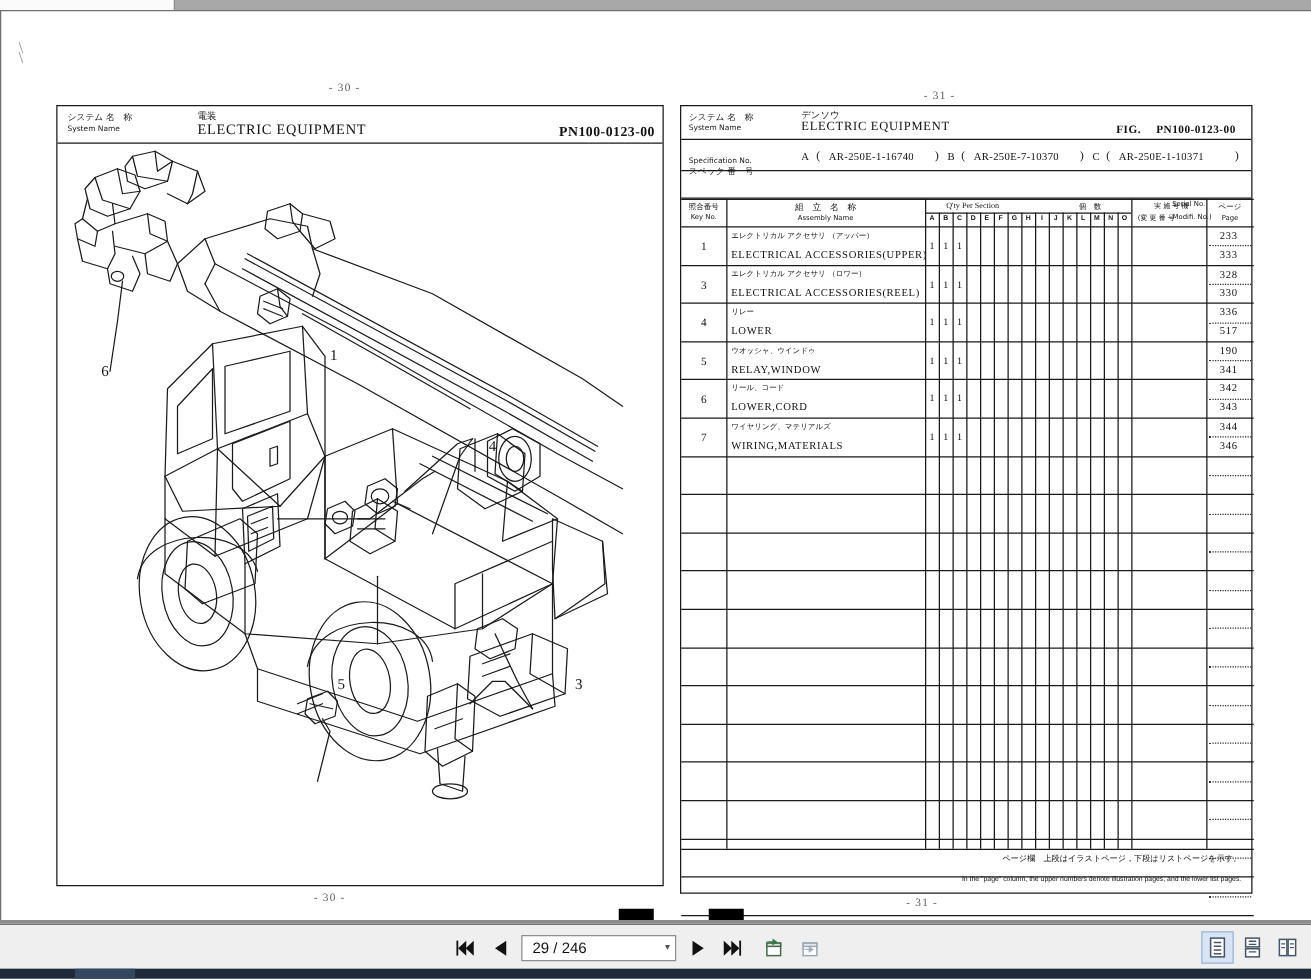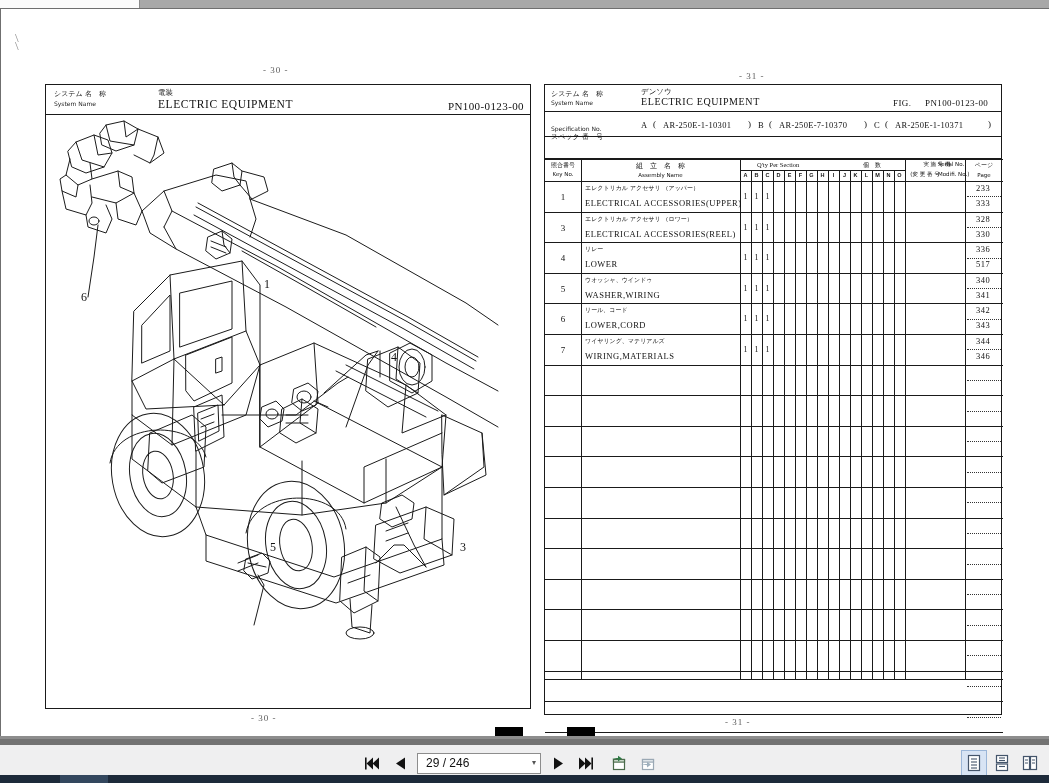--- a/index.html
+++ b/index.html
@@ -61,21 +61,21 @@
   .bigtitle-jp {
     position:absolute; font-family:"DejaVu Sans", sans-serif;
     font-size: 7.5px; color:#111; white-space:nowrap;
   }
   .bigtitle-en {
     position:absolute; font-family:"Liberation Serif", serif;
     font-size: 11.5px; color:#111; letter-spacing: 0.6px; white-space:nowrap;
   }
   .fig-no {
     position:absolute; font-family:"Liberation Serif", serif;
-    font-size: 11px; color:#111; letter-spacing: 0.4px; white-space:nowrap;
+    font-size: 11px; color:#111; letter-spacing: 0.4px; white-space:nowrap;font-weight:bold;
   }
 
   #left-art { position: absolute; left: 0; top: 30px; width: 486px; height: 593px; }
   #left-art svg { display:block; width:100%; height:100%; }
 
   .callout {
     position:absolute; font-family:"Liberation Serif", serif;
     font-size: 12px; color:#111;
   }
 
@@ -171,21 +171,21 @@
   #scan-artifact {
     position:absolute; left:14px; top:25px;
     font-family:"Liberation Serif", serif; font-size:13px;
     color:#8c8c8c; line-height:8px;
   }
 
   
   #toolbar {
     position:absolute; left:0; bottom:8px; width:1049px; height:36px;
     background:#efeff0;
-    border-top:6px solid #737373;
+    border-top:1px solid #737373;
     display:flex; align-items:center;
   }
   #toolbar-shadowline{
     position:absolute; left:0; bottom:44px; width:1049px; height:3px;
     background:#8d8d8d;
   }
   #taskbar {
     position:absolute; left:0; bottom:0; width:1049px; height:8px;
     background:#1d2a3a;
   }
@@ -432,21 +432,21 @@
         <div class="fig-no" style="left:348px;top:13px;font-size:9px;">FIG.</div>
         <div class="fig-no" style="left:380px;top:13px;font-size:9px;">PN100-0123-00</div>
       </div>
 
       <div id="right-spec-box">
         <div class="sysname-jp" style="left:6px;top:20px;">スペック 番　号</div>
         <div class="sysname-en" style="left:6px;top:13px;">Specification   No.</div>
 
         <div class="spec-item" style="left:96px;top:8px;">A</div>
         <div class="spec-ang" style="left:108px;top:7px;">(</div>
-        <div class="spec-item" style="left:118px;top:8px;">AR-250E-1-10301</div>
+        <div class="spec-item" style="left:118px;top:8px;">AR-250E-1-16740</div>
         <div class="spec-ang" style="left:203px;top:7px;">)</div>
 
         <div class="spec-item" style="left:213px;top:8px;">B</div>
         <div class="spec-ang" style="left:224px;top:7px;">(</div>
         <div class="spec-item" style="left:234px;top:8px;">AR-250E-7-10370</div>
         <div class="spec-ang" style="left:319px;top:7px;">)</div>
 
         <div class="spec-item" style="left:329px;top:8px;">C</div>
         <div class="spec-ang" style="left:340px;top:7px;">(</div>
         <div class="spec-item" style="left:350px;top:8px;">AR-250E-1-10371</div>
@@ -571,25 +571,25 @@
             <div class="key-no" style="left: 0px; top: 94.2px; width: 36px;">4</div>
             <div class="asm-jp" style="left: 40px; top: 86.2px;">リレー</div>
             <div class="asm-en" style="left: 40px; top: 100.2px;">LOWER</div>
             <div class="qty-val" style="left: 195px; top: 94.2px; width: 11px;">1</div>
             <div class="qty-val" style="left: 206px; top: 94.2px; width: 11px;">1</div>
             <div class="qty-val" style="left: 217px; top: 94.2px; width: 11px;">1</div>
             <div class="pg-val" style="left: 421px; top: 85.2px; width: 34px;">336</div>
             <div class="pg-val" style="left: 421px; top: 100.2px; width: 34px;">517</div>
             <div class="key-no" style="left: 0px; top: 124.8px; width: 36px;">5</div>
             <div class="asm-jp" style="left: 40px; top: 116.8px;">ウオッシャ、ウインドゥ</div>
-            <div class="asm-en" style="left: 40px; top: 130.8px;">WASHER,WIRING</div>
+            <div class="asm-en" style="left: 40px; top: 130.8px;">RELAY,WINDOW</div>
             <div class="qty-val" style="left: 195px; top: 124.8px; width: 11px;">1</div>
             <div class="qty-val" style="left: 206px; top: 124.8px; width: 11px;">1</div>
             <div class="qty-val" style="left: 217px; top: 124.8px; width: 11px;">1</div>
-            <div class="pg-val" style="left: 421px; top: 115.8px; width: 34px;">340</div>
+            <div class="pg-val" style="left: 421px; top: 115.8px; width: 34px;">190</div>
             <div class="pg-val" style="left: 421px; top: 130.8px; width: 34px;">341</div>
             <div class="key-no" style="left: 0px; top: 155.4px; width: 36px;">6</div>
             <div class="asm-jp" style="left: 40px; top: 147.4px;">リール、コード</div>
             <div class="asm-en" style="left: 40px; top: 161.4px;">LOWER,CORD</div>
             <div class="qty-val" style="left: 195px; top: 155.4px; width: 11px;">1</div>
             <div class="qty-val" style="left: 206px; top: 155.4px; width: 11px;">1</div>
             <div class="qty-val" style="left: 217px; top: 155.4px; width: 11px;">1</div>
             <div class="pg-val" style="left: 421px; top: 146.4px; width: 34px;">342</div>
             <div class="pg-val" style="left: 421px; top: 161.4px; width: 34px;">343</div>
             <div class="key-no" style="left: 0px; top: 186px; width: 36px;">7</div>
@@ -598,20 +598,24 @@
             <div class="qty-val" style="left: 195px; top: 186px; width: 11px;">1</div>
             <div class="qty-val" style="left: 206px; top: 186px; width: 11px;">1</div>
             <div class="qty-val" style="left: 217px; top: 186px; width: 11px;">1</div>
             <div class="pg-val" style="left: 421px; top: 177px; width: 34px;">344</div>
             <div class="pg-val" style="left: 421px; top: 192px; width: 34px;">346</div>
           </div>
       </div>
 
       <div class="tbl-line h" style="left:0;top:594px;width:458px;"></div>
 
+      <div id="right-note-box">
+        <div class="note-jp" style="right:10px;top:4px;">ページ欄　上段はイラストページ，下段はリストページを示す。</div>
+        <div class="note-en" style="right:10px;top:22px;">In the "page" column, the upper numbers denote illustration pages, and the lower list pages.</div>
+      </div>
     </div>
 
     <div class="pagenum" style="left:724px;top:708px;">-  31  -</div>
 
     <div class="reg-mark" style="left:494px;top:718px;width:28px;height:13px;"></div>
     <div class="reg-mark" style="left:566px;top:718px;width:28px;height:13px;"></div>
 
   </div>
 
   <div id="toolbar-shadowline"></div>

